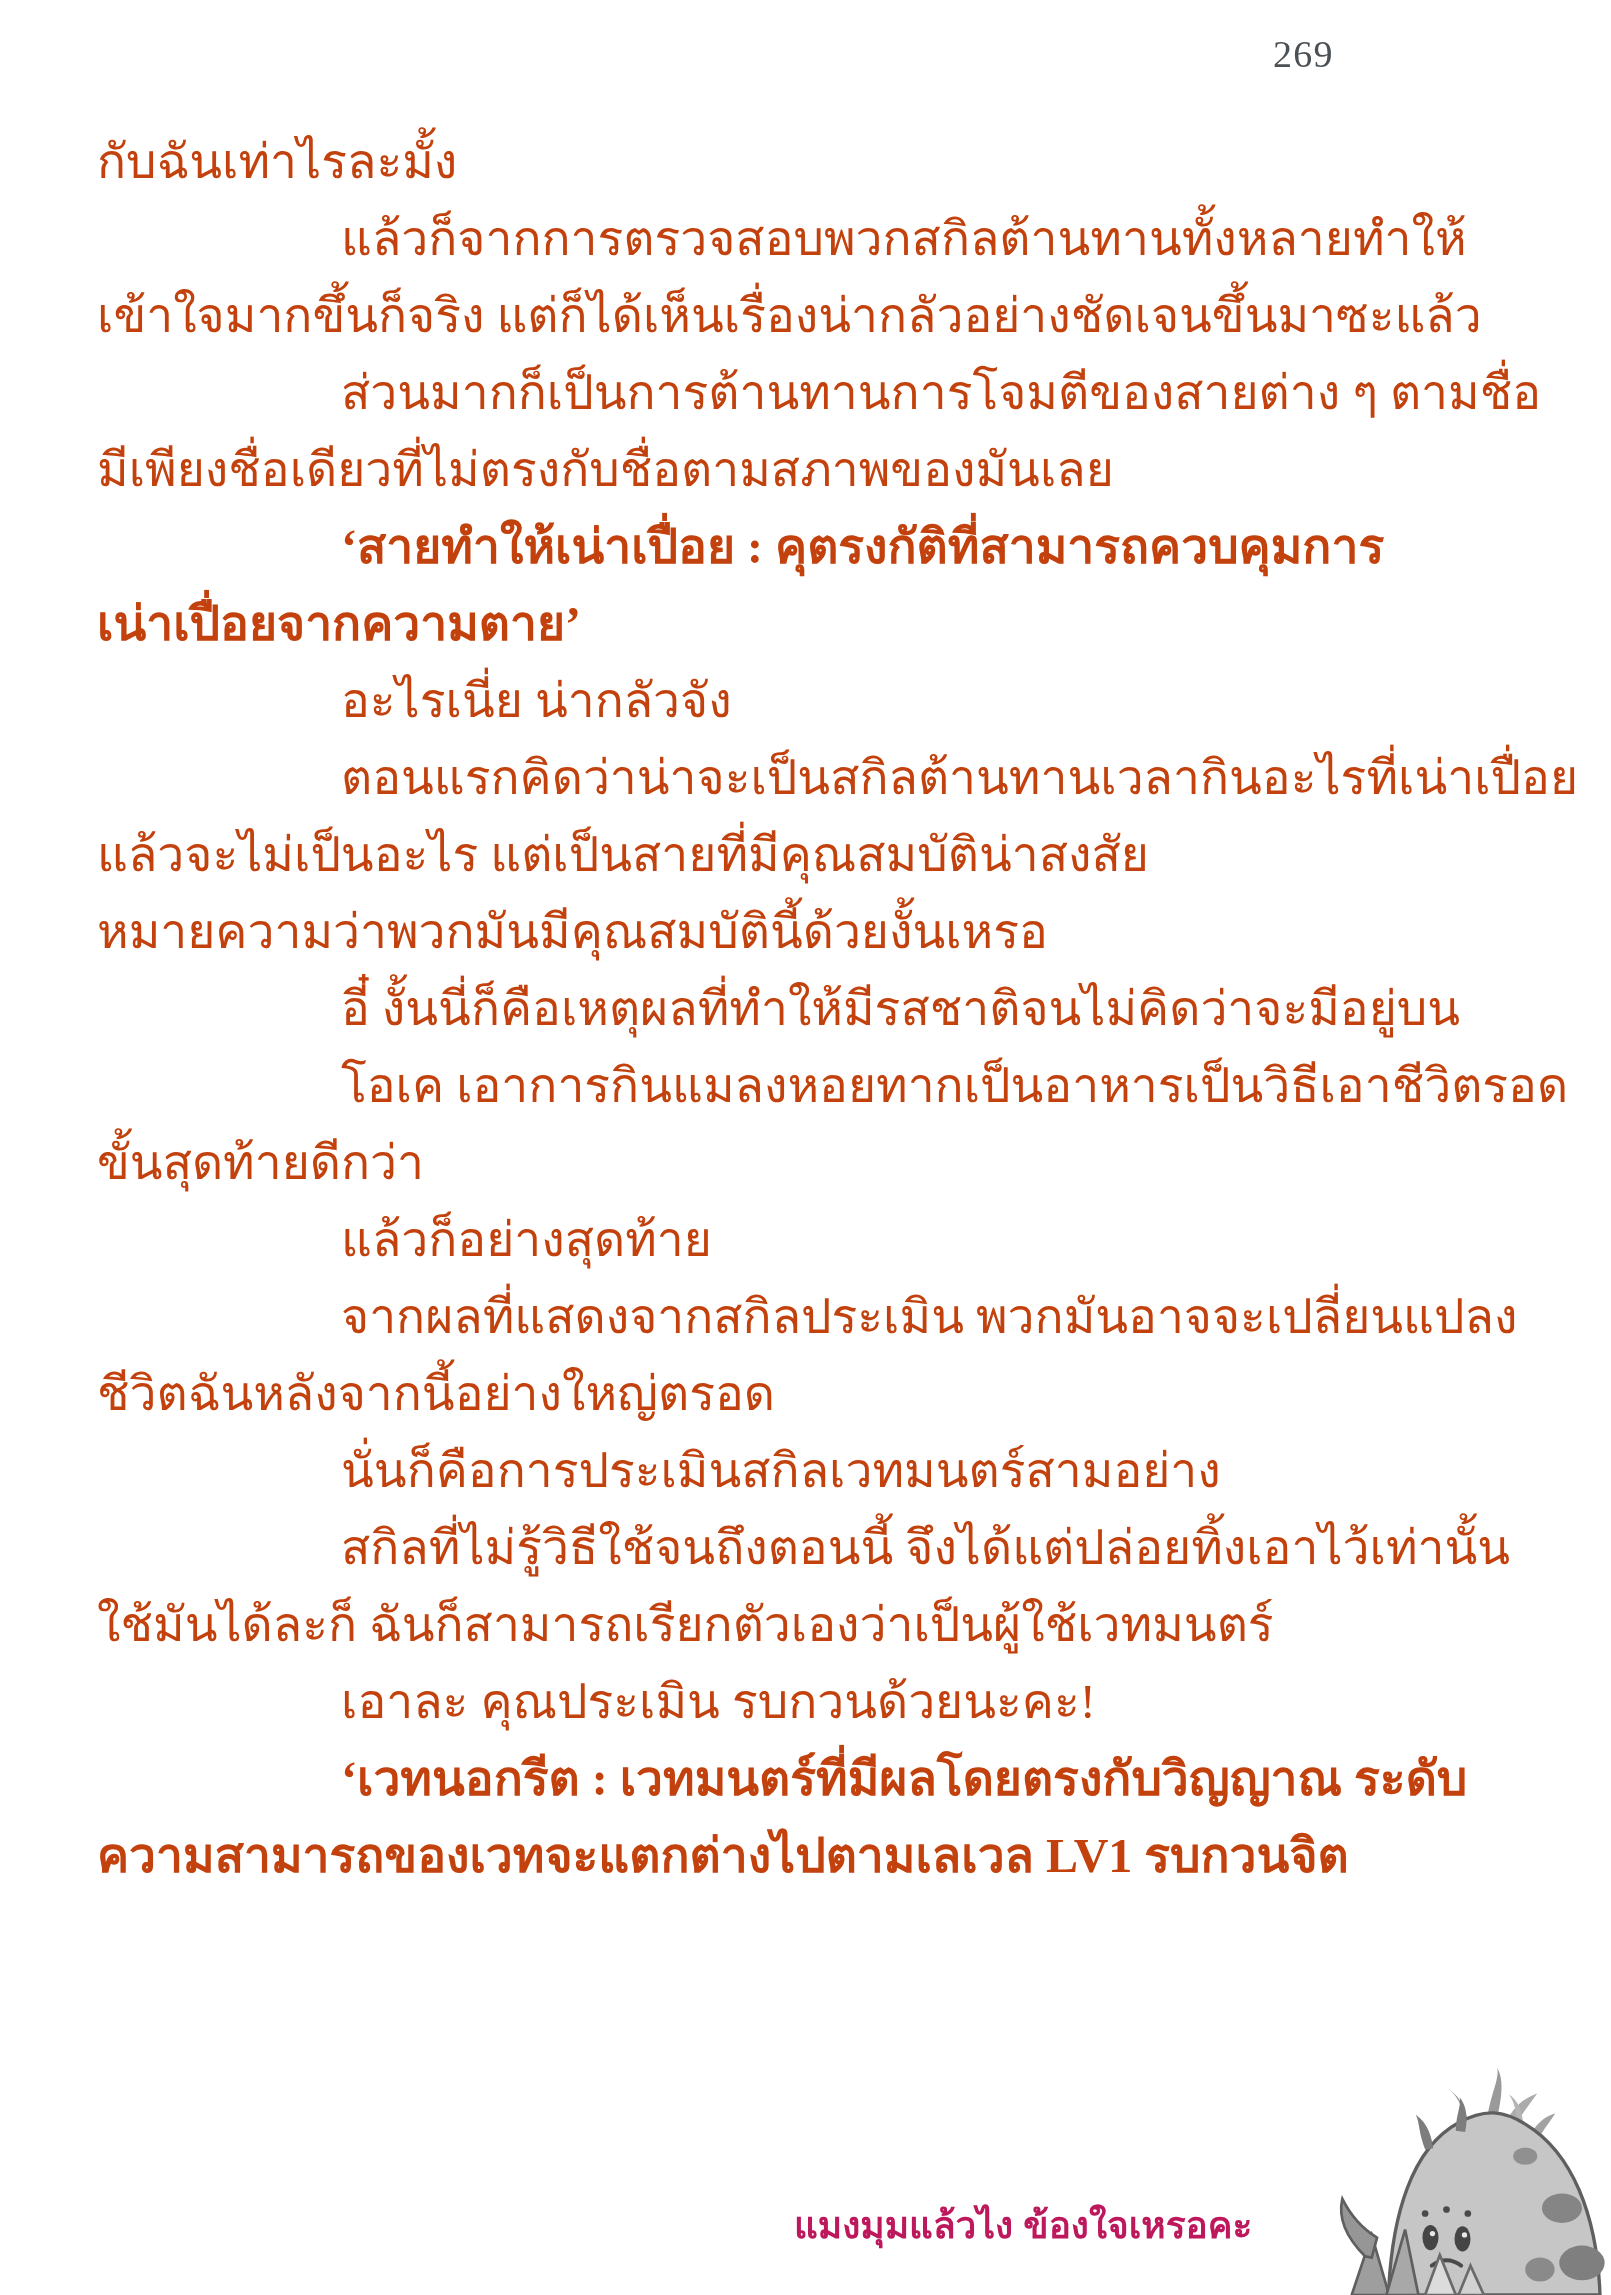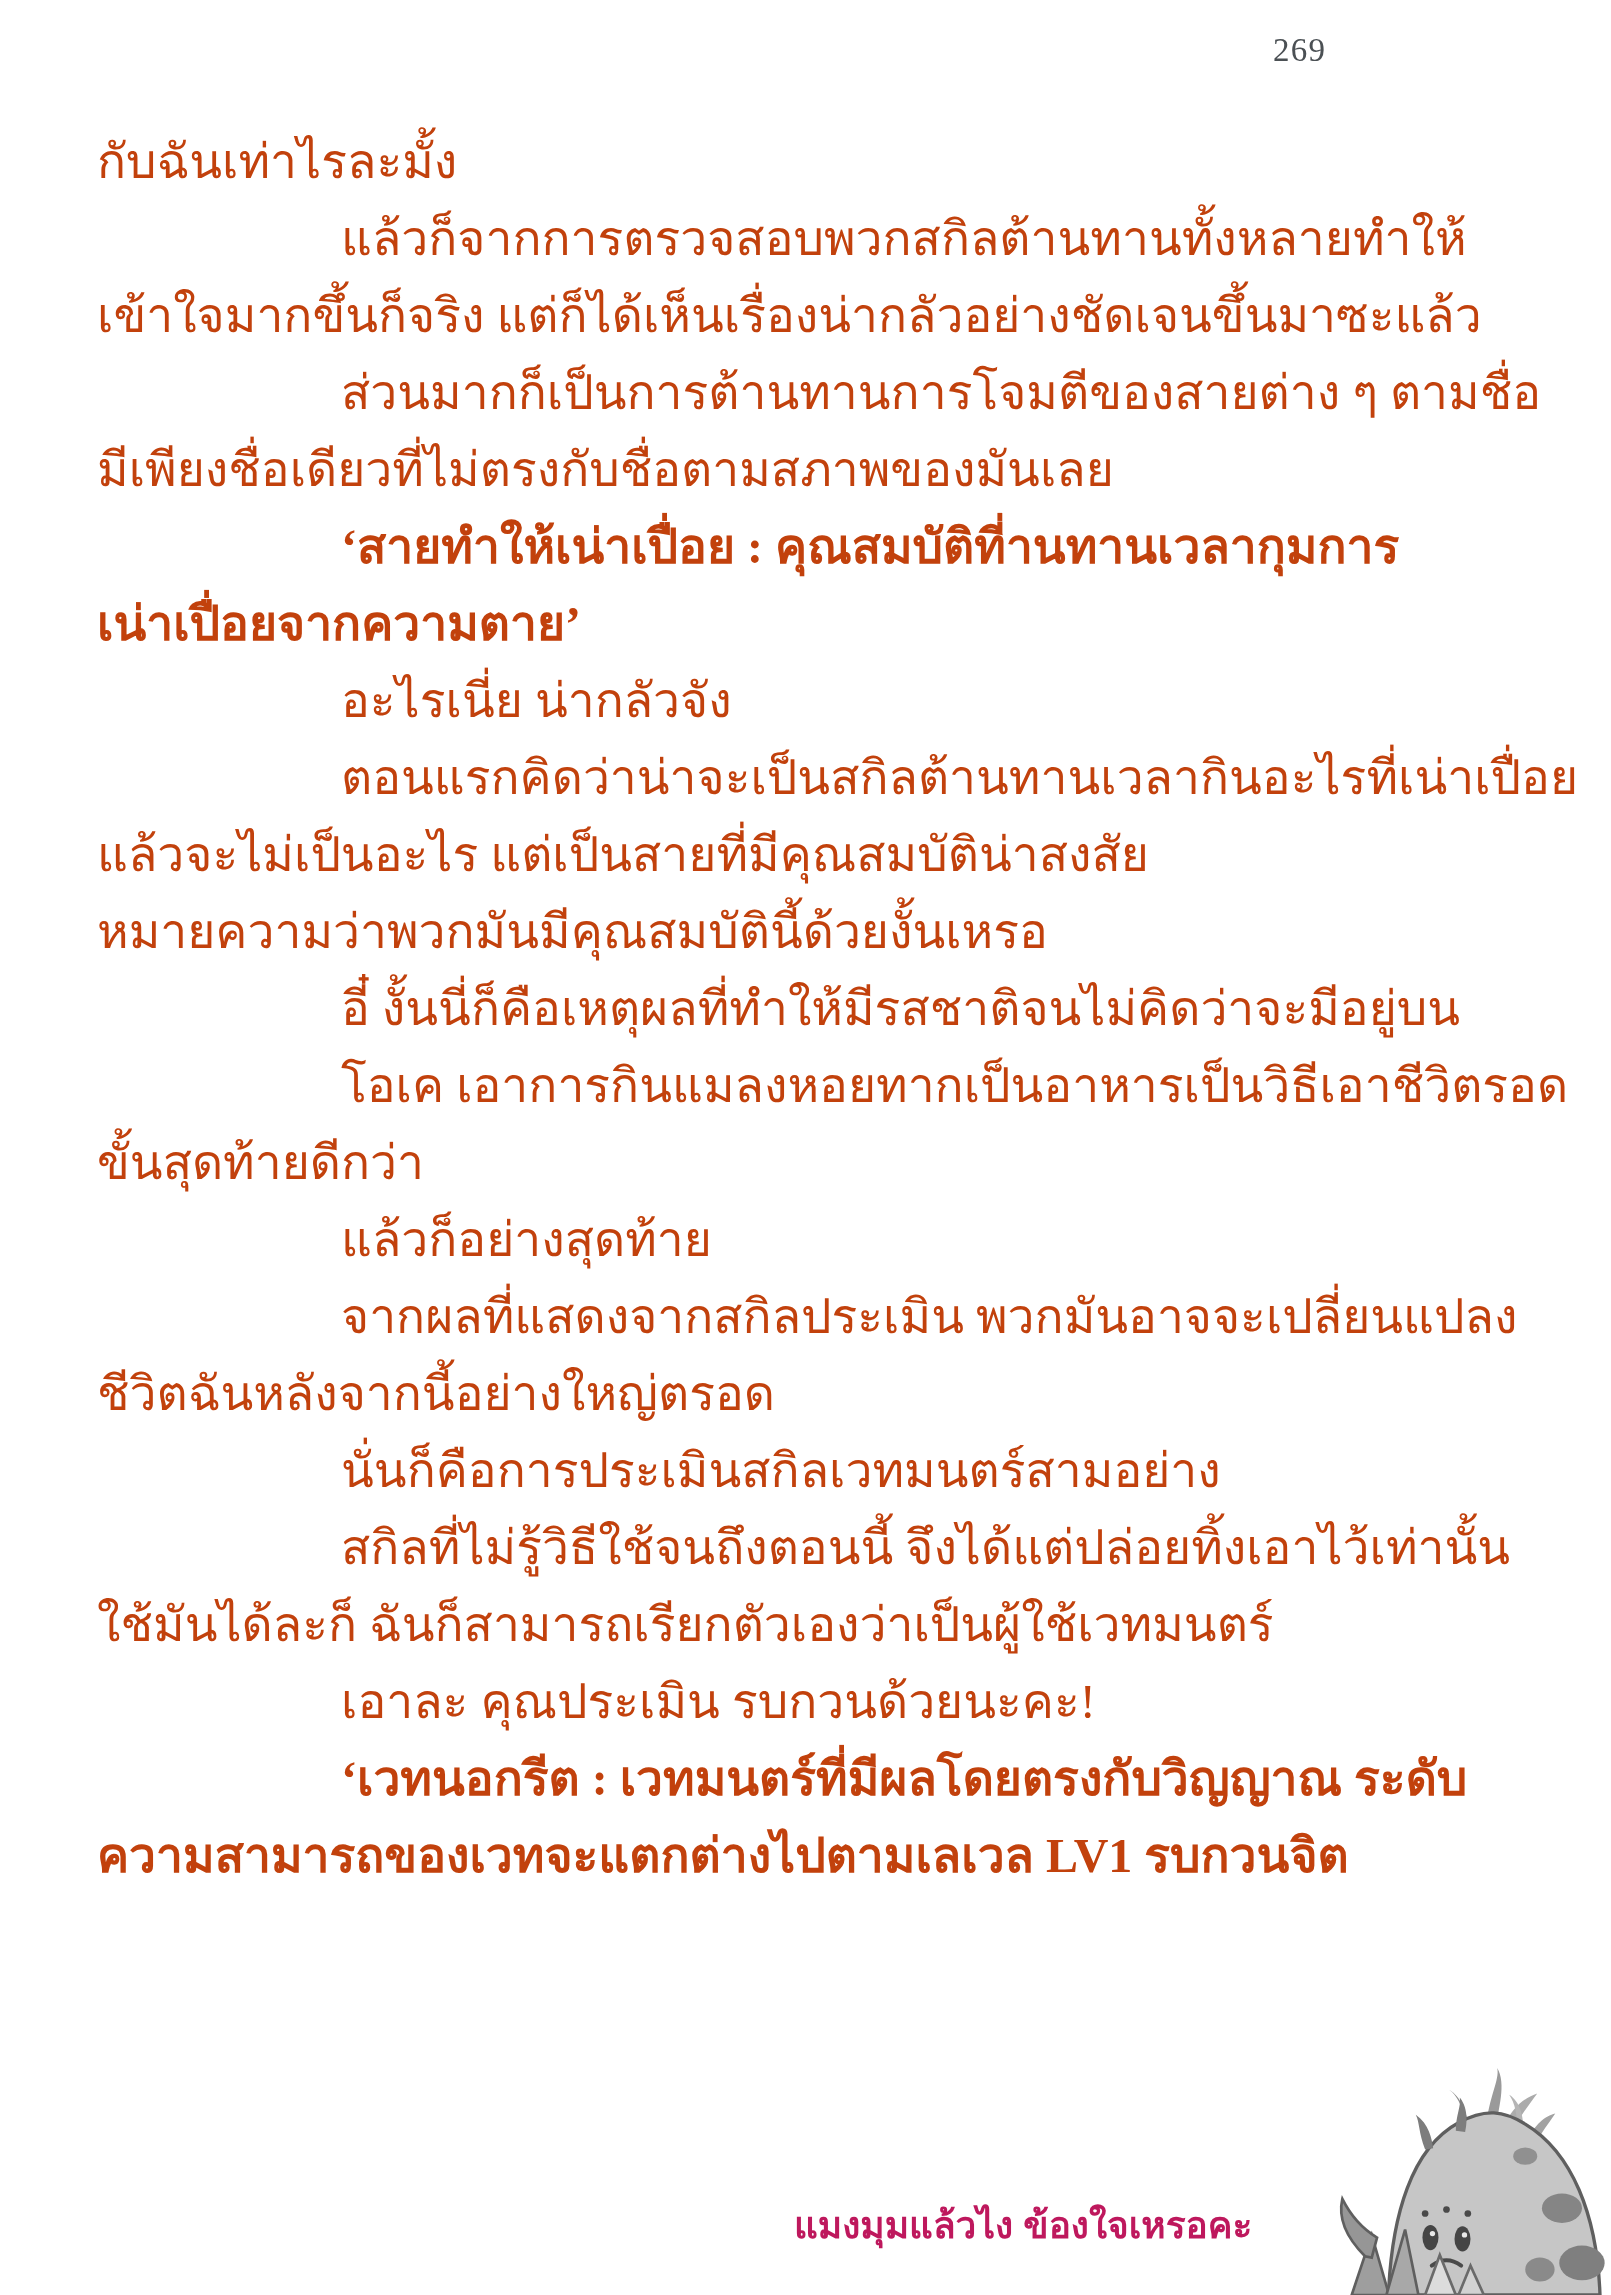--- a/index.html
+++ b/index.html
@@ -1,18 +1,18 @@
 <!DOCTYPE html>
 <html style="font-size:10.7px"><head>
 <meta charset="utf-8">
 <style>
   html,body{margin:0;padding:0;background:#ffffff;}
   .page{position:relative;width:1612px;height:2295px;background:#ffffff;overflow:hidden;
         font-family:"Liberation Serif", serif;}
-  .page-number{position:absolute;left:1273px;top:32px;font-size:33px;color:#4b5054;
+  .page-number{position:absolute;left:1273px;top:32px;font-size:38px;color:#4b5054;
         letter-spacing:1.3px;}
   .body-text{position:absolute;left:97px;top:123px;width:1428px;}
   .line{font-size:48px;line-height:77px;height:77px;white-space:nowrap;color:#c2410c;}
   .line.indent{padding-left:244px;}
   .line.bold{font-weight:bold;}
   .footer-tagline{position:absolute;left:794px;top:2195px;font-size:37px;font-weight:bold;
         color:#be185d;font-family:"Liberation Sans", sans-serif;white-space:nowrap;}
   .spider{position:absolute;right:0;bottom:0;width:287px;height:227px;}
 </style>
 </head>
@@ -21,21 +21,21 @@
 <div class="page">
 
   <div class="page-number">269</div>
 
   <div class="body-text">
     <div class="line">กับฉันเท่าไรละมั้ง</div>
     <div class="line indent">แล้วก็จากการตรวจสอบพวกสกิลต้านทานทั้งหลายทำให้</div>
     <div class="line">เข้าใจมากขึ้นก็จริง แต่ก็ได้เห็นเรื่องน่ากลัวอย่างชัดเจนขึ้นมาซะแล้ว</div>
     <div class="line indent">ส่วนมากก็เป็นการต้านทานการโจมตีของสายต่าง ๆ ตามชื่อ</div>
     <div class="line">มีเพียงชื่อเดียวที่ไม่ตรงกับชื่อตามสภาพของมันเลย</div>
-    <div class="line indent bold">‘สายทำให้เน่าเปื่อย : คุณสมบัติที่านทานเวลากุมการ</div>
+    <div class="line indent bold">‘สายทำให้เน่าเปื่อย : คุตรงกัติที่สามารถควบคุมการ</div>
     <div class="line bold">เน่าเปื่อยจากความตาย’</div>
     <div class="line indent">อะไรเนี่ย น่ากลัวจัง</div>
     <div class="line indent">ตอนแรกคิดว่าน่าจะเป็นสกิลต้านทานเวลากินอะไรที่เน่าเปื่อย</div>
     <div class="line">แล้วจะไม่เป็นอะไร แต่เป็นสายที่มีคุณสมบัติน่าสงสัย</div>
     <div class="line">หมายความว่าพวกมันมีคุณสมบัตินี้ด้วยงั้นเหรอ</div>
     <div class="line indent">อี๋ งั้นนี่ก็คือเหตุผลที่ทำให้มีรสชาติจนไม่คิดว่าจะมีอยู่บน</div>
     <div class="line indent">โอเค เอาการกินแมลงหอยทากเป็นอาหารเป็นวิธีเอาชีวิตรอด</div>
     <div class="line">ขั้นสุดท้ายดีกว่า</div>
     <div class="line indent">แล้วก็อย่างสุดท้าย</div>
     <div class="line indent">จากผลที่แสดงจากสกิลประเมิน พวกมันอาจจะเปลี่ยนแปลง</div>

